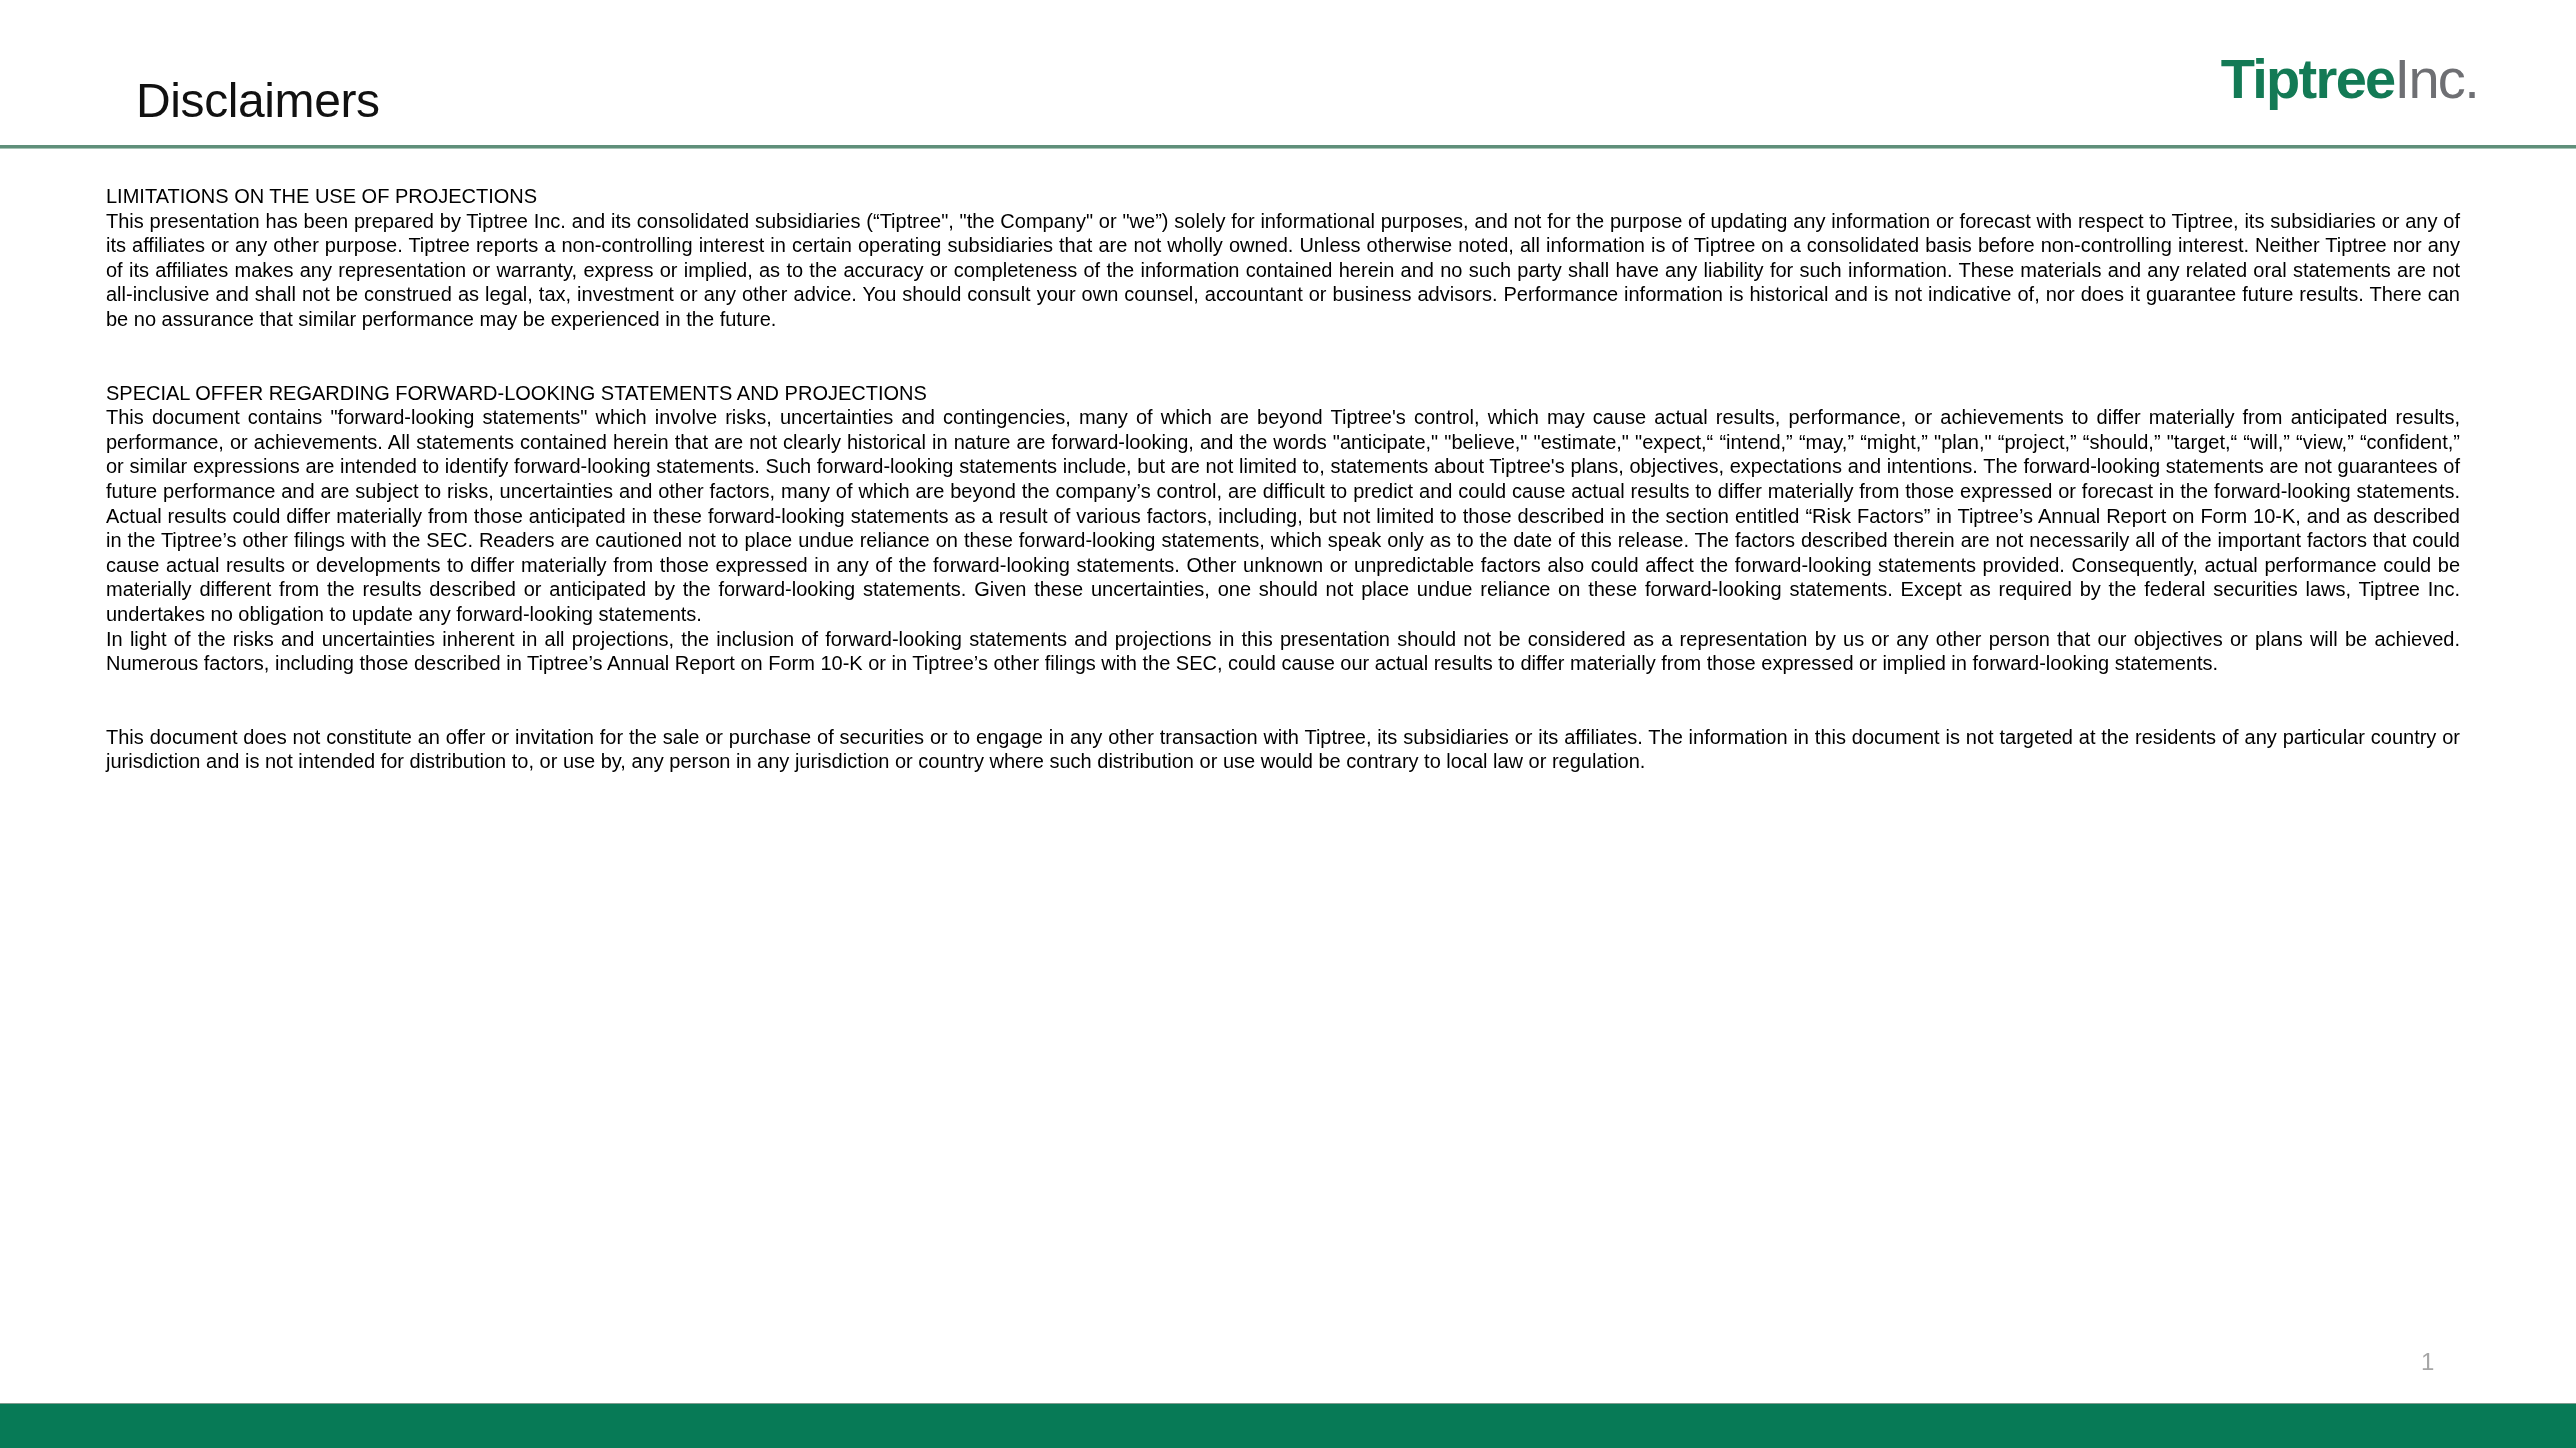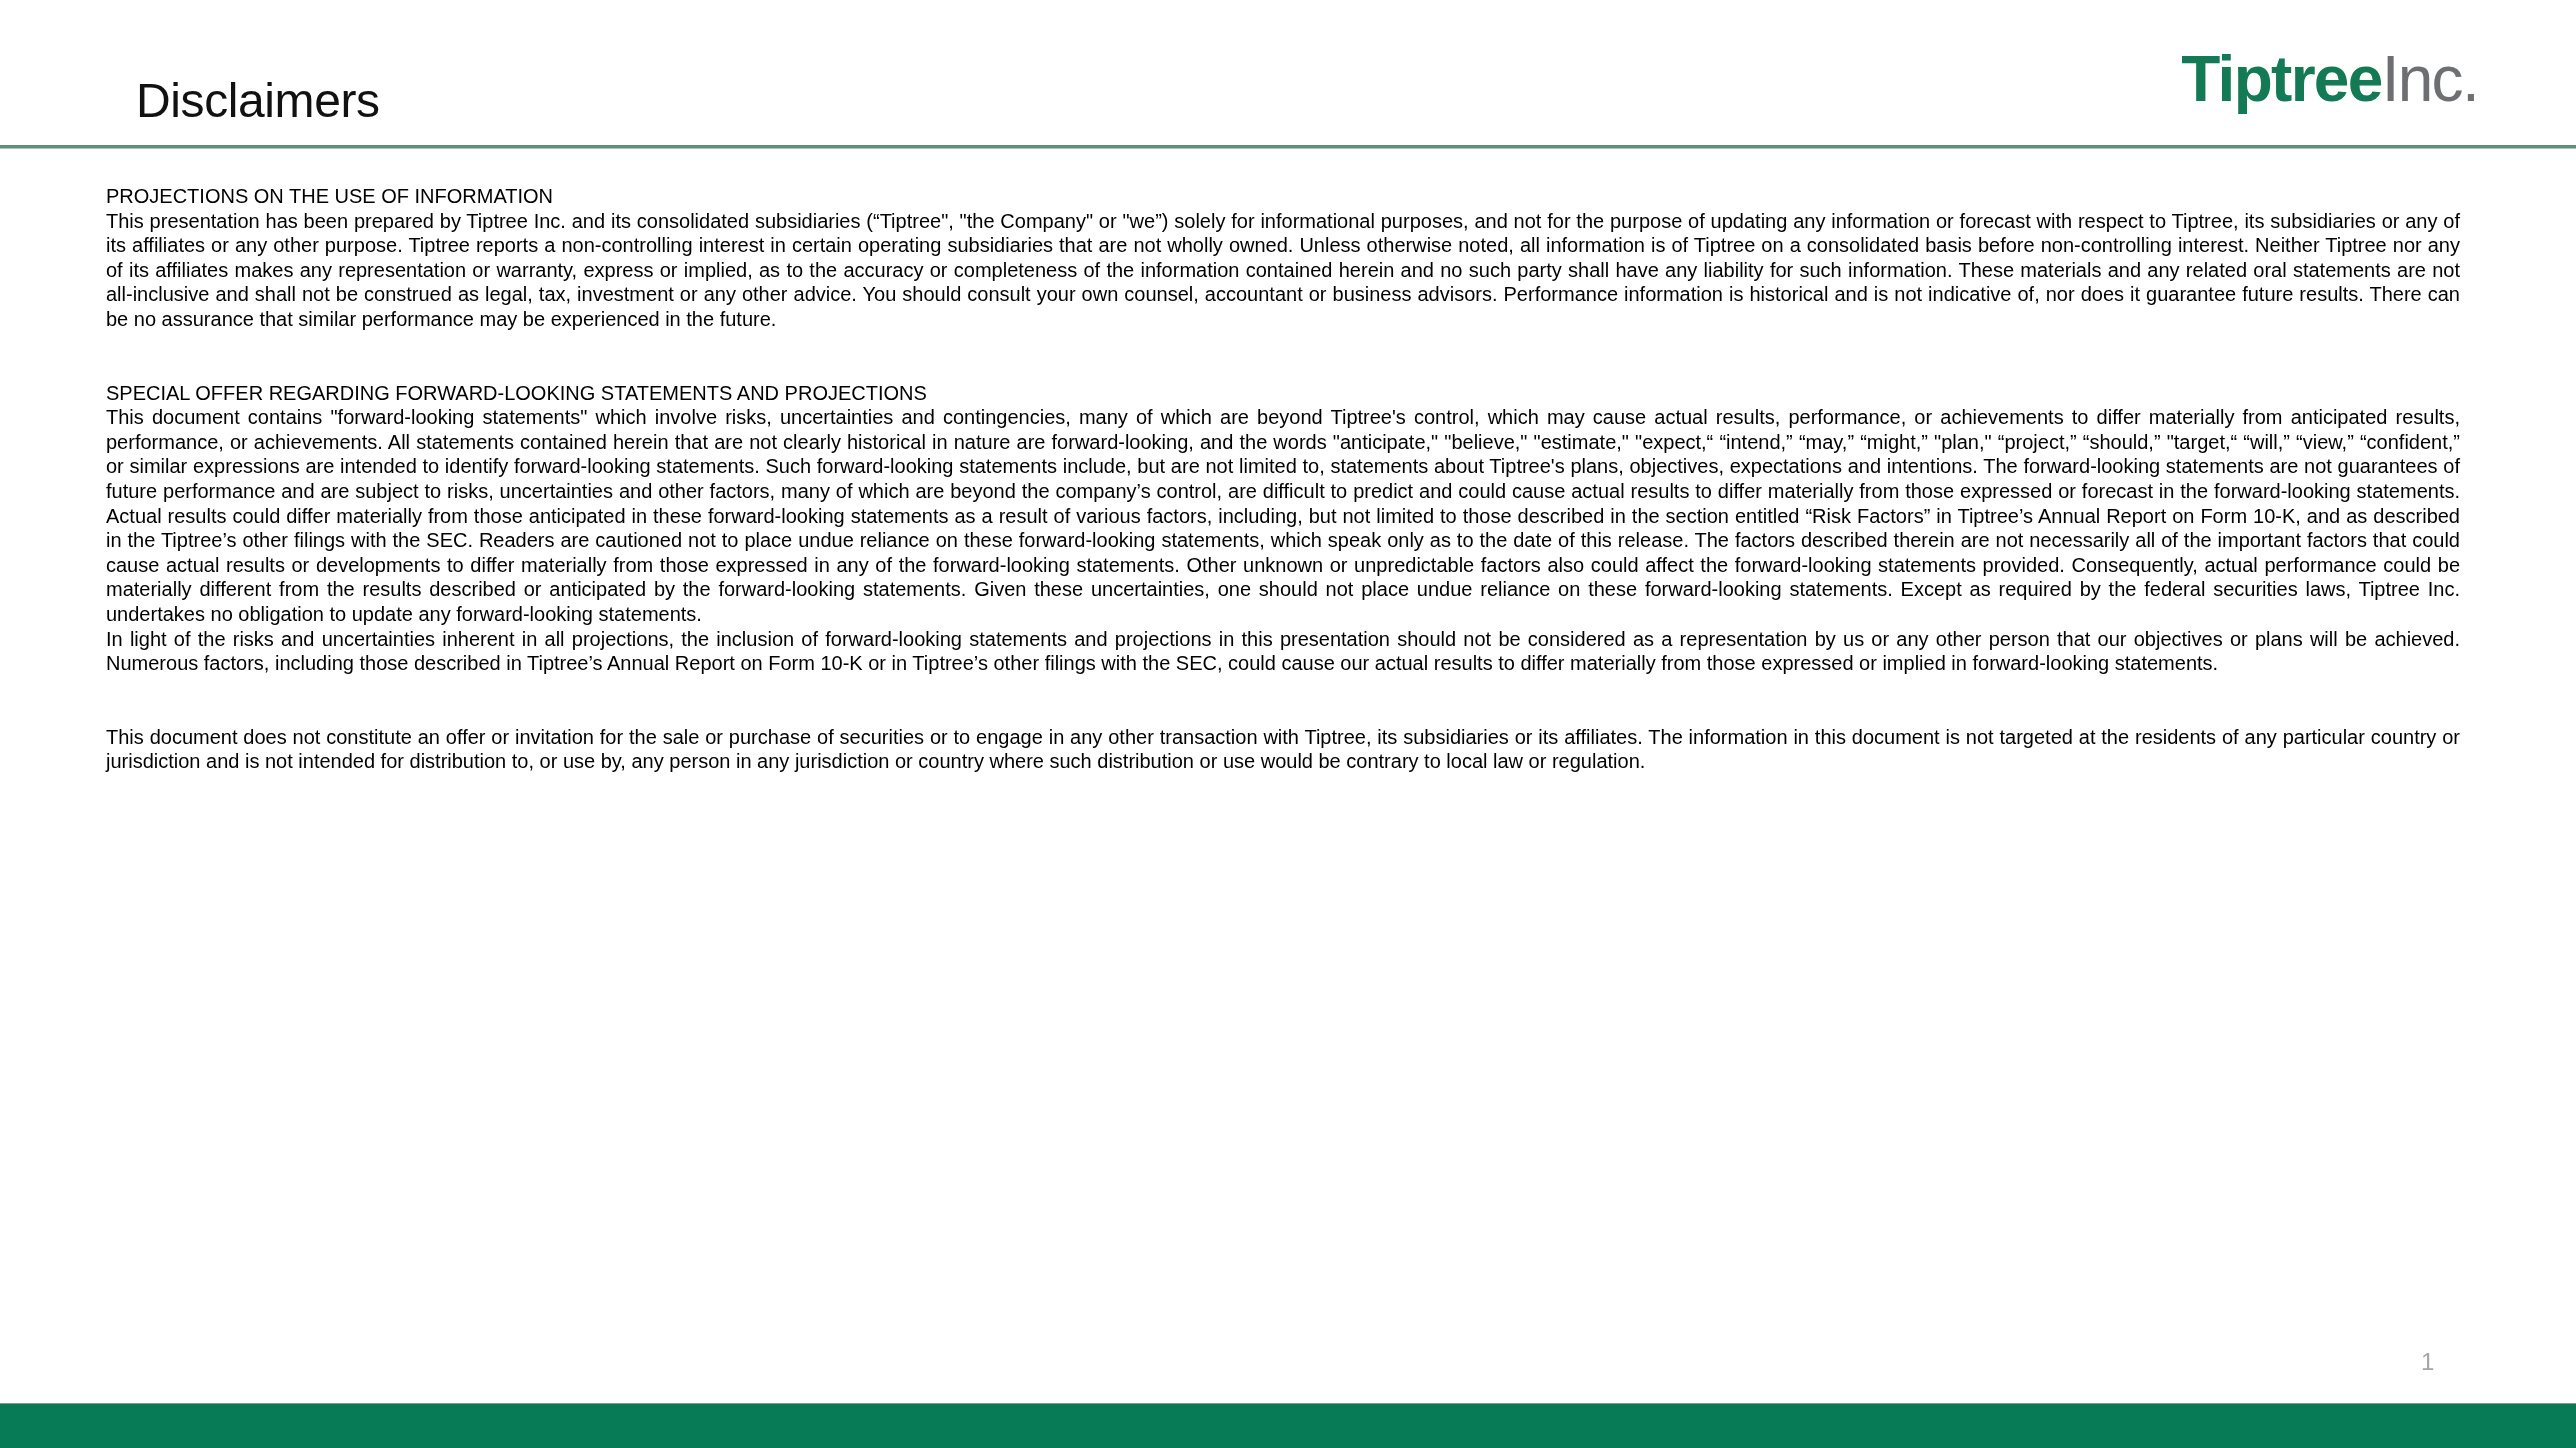--- a/index.html
+++ b/index.html
@@ -22,21 +22,21 @@
       font-size: 48px;
       line-height: 77px;
       color: #111111;
       font-weight: normal;
       letter-spacing: -0.4px;
     }
     .logo {
       position: absolute;
       right: 98px;
       top: 36px;
-      font-size: 64px;
+      font-size: 56px;
       line-height: 86px;
       font-weight: bold;
       letter-spacing: -1.7px;
     }
     .logo .brand { color: #137a55; }
     .logo .suffix { color: #6e6f73; font-weight: normal; }
     .header-rule {
       position: absolute;
       left: 0;
       top: 145px;
@@ -85,21 +85,21 @@
 <div class="title">Disclaimers</div>
 
 <div class="logo">
   <span class="brand">Tiptree</span><span class="suffix">Inc.</span>
 </div>
 
 <div class="header-rule"></div>
 
 <div class="content">
   <div class="section">
-    <div class="section-heading">PROJECTIONS ON THE USE OF INFORMATION</div>
+    <div class="section-heading">LIMITATIONS ON THE USE OF PROJECTIONS</div>
     <div class="para">This presentation has been prepared by Tiptree Inc. and its consolidated subsidiaries (“Tiptree", "the Company" or "we”) solely for informational purposes, and not for the purpose of updating any information or forecast with respect to Tiptree, its subsidiaries or any of its affiliates or any other purpose. Tiptree reports a non-controlling interest in certain operating subsidiaries that are not wholly owned. Unless otherwise noted, all information is of Tiptree on a consolidated basis before non-controlling interest. Neither Tiptree nor any of its affiliates makes any representation or warranty, express or implied, as to the accuracy or completeness of the information contained herein and no such party shall have any liability for such information. These materials and any related oral statements are not all-inclusive and shall not be construed as legal, tax, investment or any other advice. You should consult your own counsel, accountant or business advisors. Performance information is historical and is not indicative of, nor does it guarantee future results. There can be no assurance that similar performance may be experienced in the future.</div>
   </div>
 
   <div class="section">
     <div class="section-heading">SPECIAL OFFER REGARDING FORWARD-LOOKING STATEMENTS AND PROJECTIONS</div>
     <div class="para">This document contains "forward-looking statements" which involve risks, uncertainties and contingencies, many of which are beyond Tiptree's control, which may cause actual results, performance, or achievements to differ materially from anticipated results, performance, or achievements. All statements contained herein that are not clearly historical in nature are forward-looking, and the words "anticipate," "believe," "estimate," "expect,“ “intend,” “may,” “might,” "plan," “project,” “should,” "target,“ “will,” “view,” “confident,” or similar expressions are intended to identify forward-looking statements. Such forward-looking statements include, but are not limited to, statements about Tiptree's plans, objectives, expectations and intentions. The forward-looking statements are not guarantees of future performance and are subject to risks, uncertainties and other factors, many of which are beyond the company’s control, are difficult to predict and could cause actual results to differ materially from those expressed or forecast in the forward-looking statements. Actual results could differ materially from those anticipated in these forward-looking statements as a result of various factors, including, but not limited to those described in the section entitled “Risk Factors” in Tiptree’s Annual Report on Form 10-K, and as described in the Tiptree’s other filings with the SEC. Readers are cautioned not to place undue reliance on these forward-looking statements, which speak only as to the date of this release. The factors described therein are not necessarily all of the important factors that could cause actual results or developments to differ materially from those expressed in any of the forward-looking statements. Other unknown or unpredictable factors also could affect the forward-looking statements provided. Consequently, actual performance could be materially different from the results described or anticipated by the forward-looking statements. Given these uncertainties, one should not place undue reliance on these forward-looking statements. Except as required by the federal securities laws, Tiptree Inc. undertakes no obligation to update any forward-looking statements.</div>
     <div class="para">In light of the risks and uncertainties inherent in all projections, the inclusion of forward-looking statements and projections in this presentation should not be considered as a representation by us or any other person that our objectives or plans will be achieved. Numerous factors, including those described in Tiptree’s Annual Report on Form 10-K or in Tiptree’s other filings with the SEC, could cause our actual results to differ materially from those expressed or implied in forward-looking statements.</div>
   </div>
 
   <div class="section">

